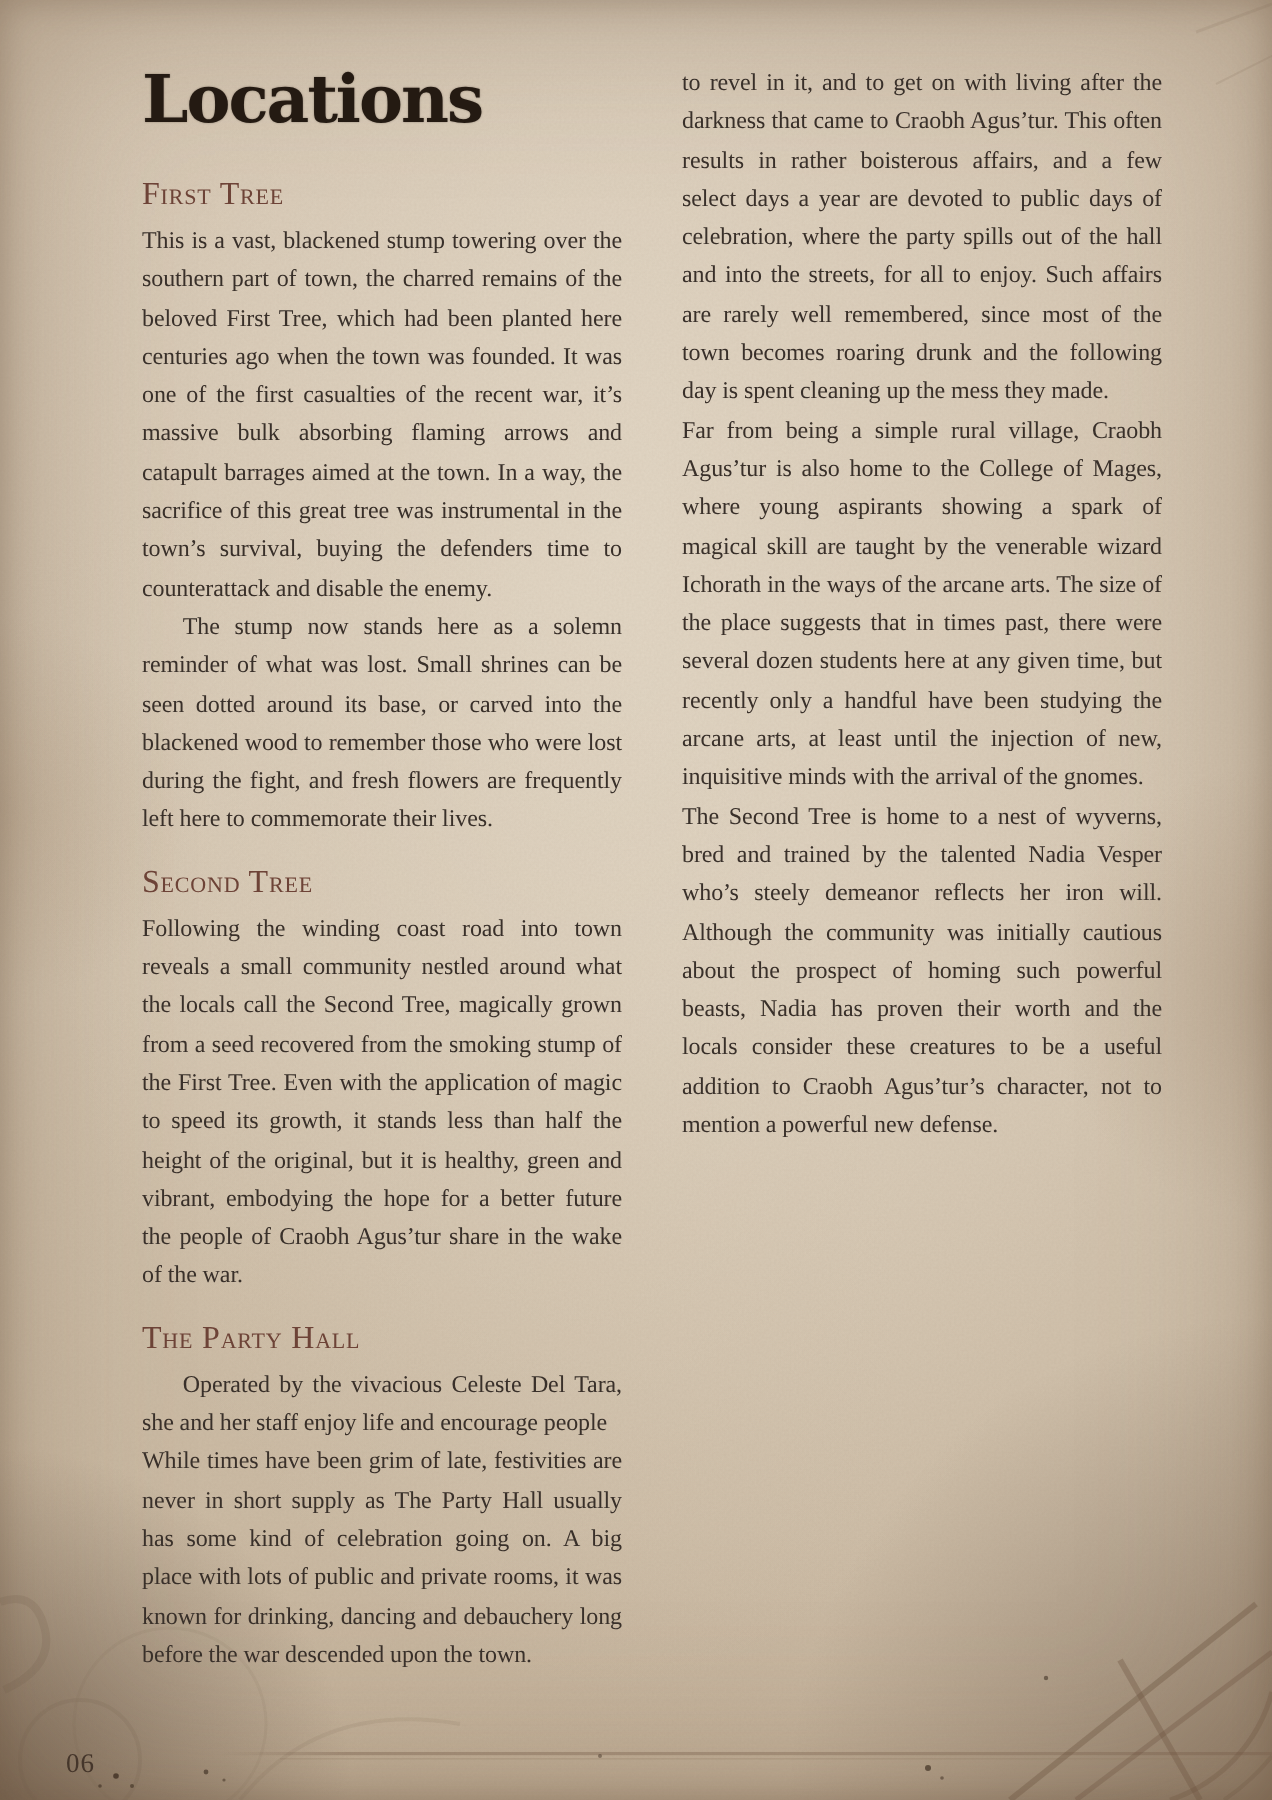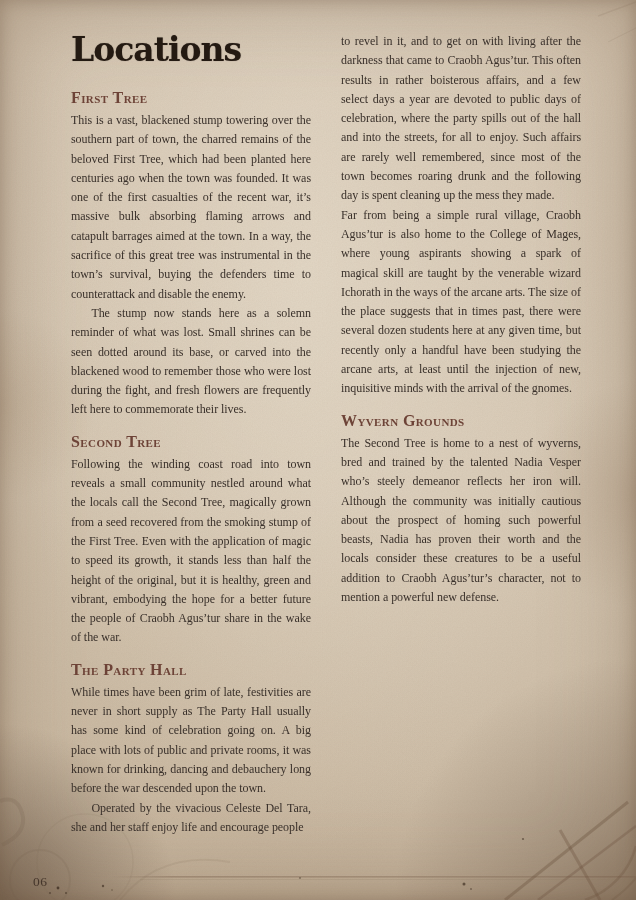--- a/index.html
+++ b/index.html
@@ -34,21 +34,21 @@
     font-family:"DejaVu Serif", serif;
     font-weight:800;
     font-size:33px;
     letter-spacing:-1px;
     color:#241a12;
     text-shadow:0 0 1px rgba(36,26,18,.4);
   }
   h2.heading{
     margin:13px 0 4px 0;
     font-variant:small-caps;
-    font-weight:700;
+    font-weight:400;
     font-size:16px;
     letter-spacing:.4px;
     color:#6d4337;
   }
   .sec:first-of-type h2.heading{margin-top:0;}
   p.body{
     margin:0;
     font-size:12px;
     line-height:19.3px;
     letter-spacing:-0.05px;
@@ -135,36 +135,35 @@
         <p class="body ind">The stump now stands here as a solemn reminder of what was lost. Small shrines can be seen dotted around its base, or carved into the blackened wood to remember those who were lost during the fight, and fresh flowers are frequently left here to commemorate their lives.</p>
       </div>
 
       <div class="sec">
         <h2 class="heading">Second Tree</h2>
         <p class="body">Following the winding coast road into town reveals a small community nestled around what the locals call the Second Tree, magically grown from a seed recovered from the smoking stump of the First Tree. Even with the application of magic to speed its growth, it stands less than half the height of the original, but it is healthy, green and vibrant, embodying the hope for a better future the people of Craobh Agus’tur share in the wake of the war.</p>
       </div>
 
       <div class="sec">
         <h2 class="heading">The Party Hall</h2>
+        <p class="body ind">Operated by the vivacious Celeste Del Tara, she and her staff enjoy life and encourage people</p>
         <p class="body">While times have been grim of late, festivities are never in short supply as The Party Hall usually has some kind of celebration going on. A big place with lots of public and private rooms, it was known for drinking, dancing and debauchery long before the war descended upon the town.</p>
-        <p class="body ind">Operated by the vivacious Celeste Del Tara, she and her staff enjoy life and encourage people</p>
       </div>
     </div>
 
     <div class="col">
       <div class="sec">
         <p class="body" style="margin-top:6px">to revel in it, and to get on with living after the darkness that came to Craobh Agus’tur. This often results in rather boisterous affairs, and a few select days a year are devoted to public days of celebration, where the party spills out of the hall and into the streets, for all to enjoy. Such affairs are rarely well remembered, since most of the town becomes roaring drunk and the following day is spent cleaning up the mess they made.</p>
       </div>
 
       <div class="sec">
         <p class="body">Far from being a simple rural village, Craobh Agus’tur is also home to the College of Mages, where young aspirants showing a spark of magical skill are taught by the venerable wizard Ichorath in the ways of the arcane arts. The size of the place suggests that in times past, there were several dozen students here at any given time, but recently only a handful have been studying the arcane arts, at least until the injection of new, inquisitive minds with the arrival of the gnomes.</p>
       </div>
 
       <div class="sec">
-        <h2 class="heading">Wyvern Grounds</h2>
         <p class="body">The Second Tree is home to a nest of wyverns, bred and trained by the talented Nadia Vesper who’s steely demeanor reflects her iron will. Although the community was initially cautious about the prospect of homing such powerful beasts, Nadia has proven their worth and the locals consider these creatures to be a useful addition to Craobh Agus’tur’s character, not to mention a powerful new defense.</p>
       </div>
     </div>
 
   </div>
 </div>
 
 <div class="page-number">06</div>
 
 </body></html>

